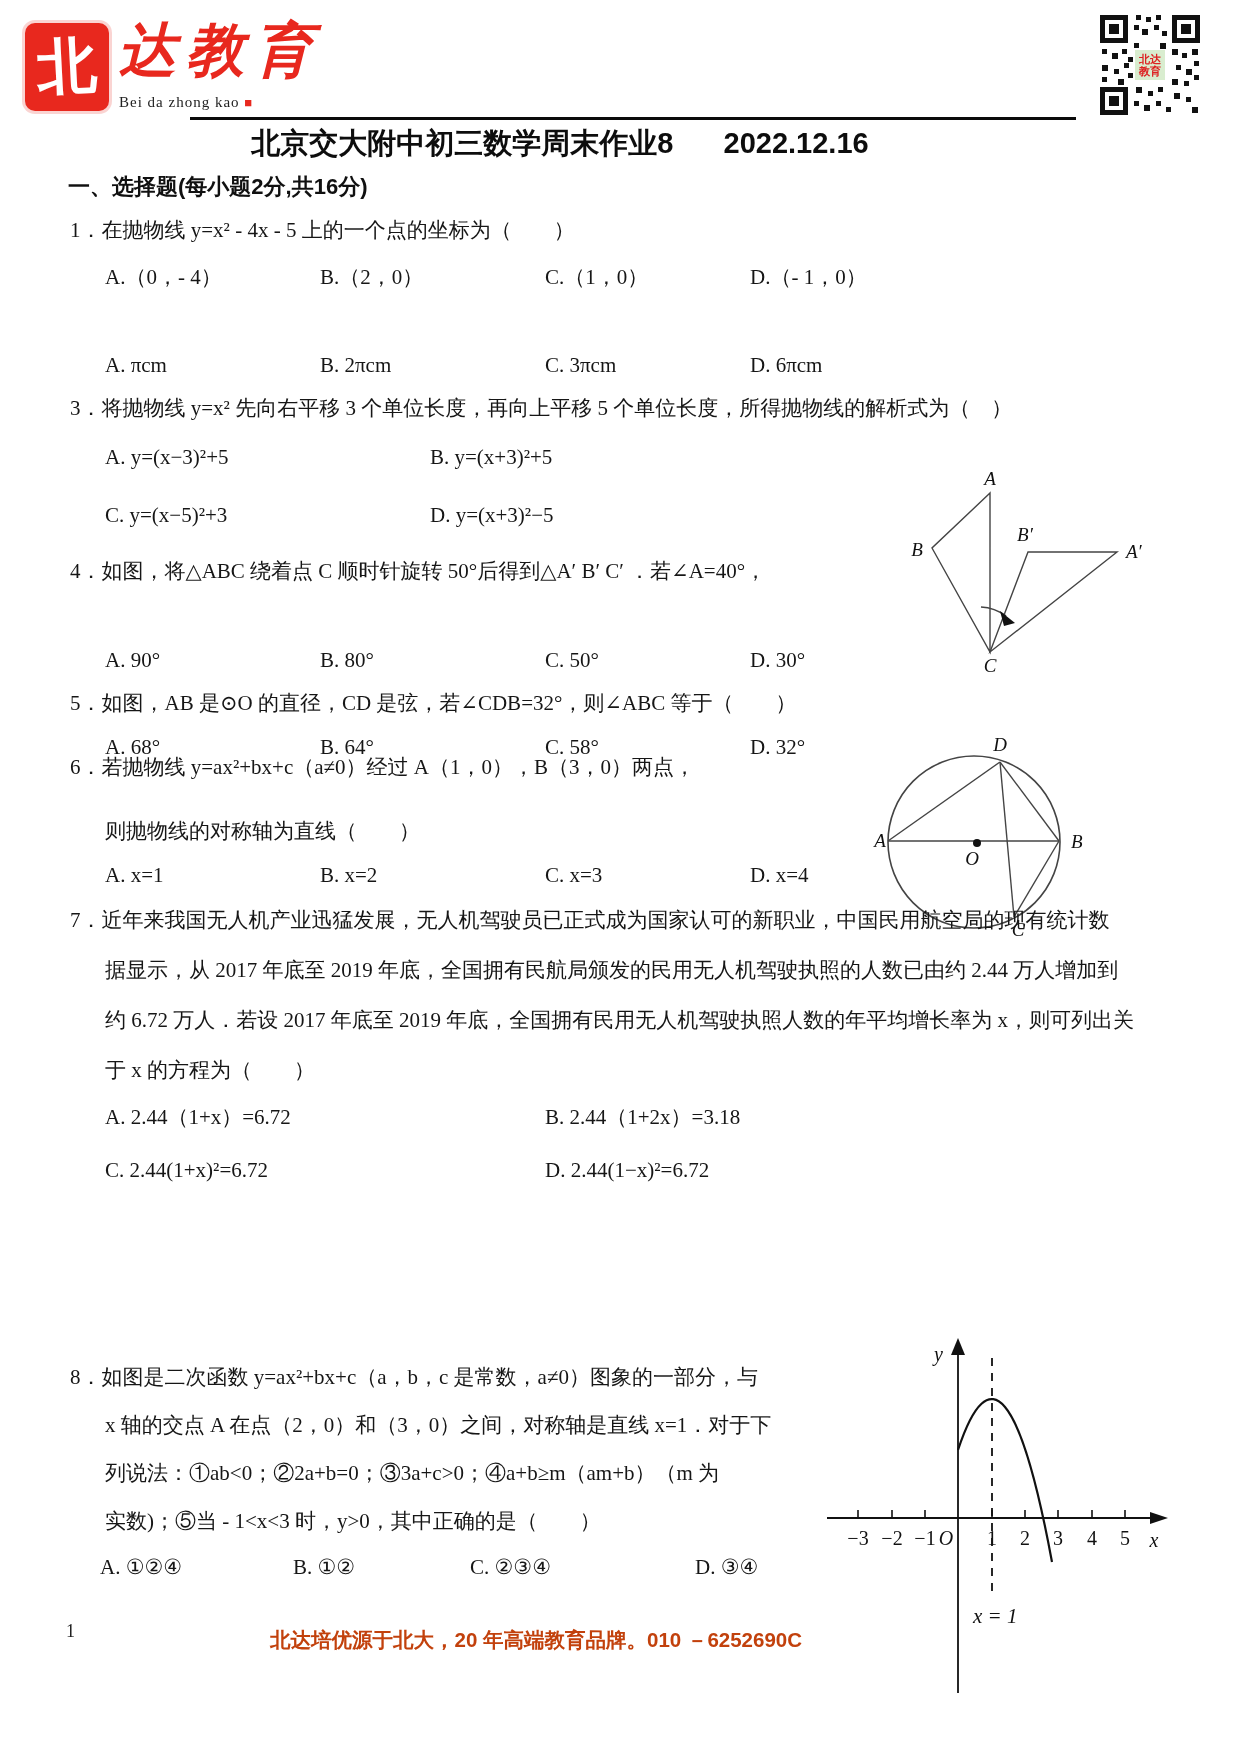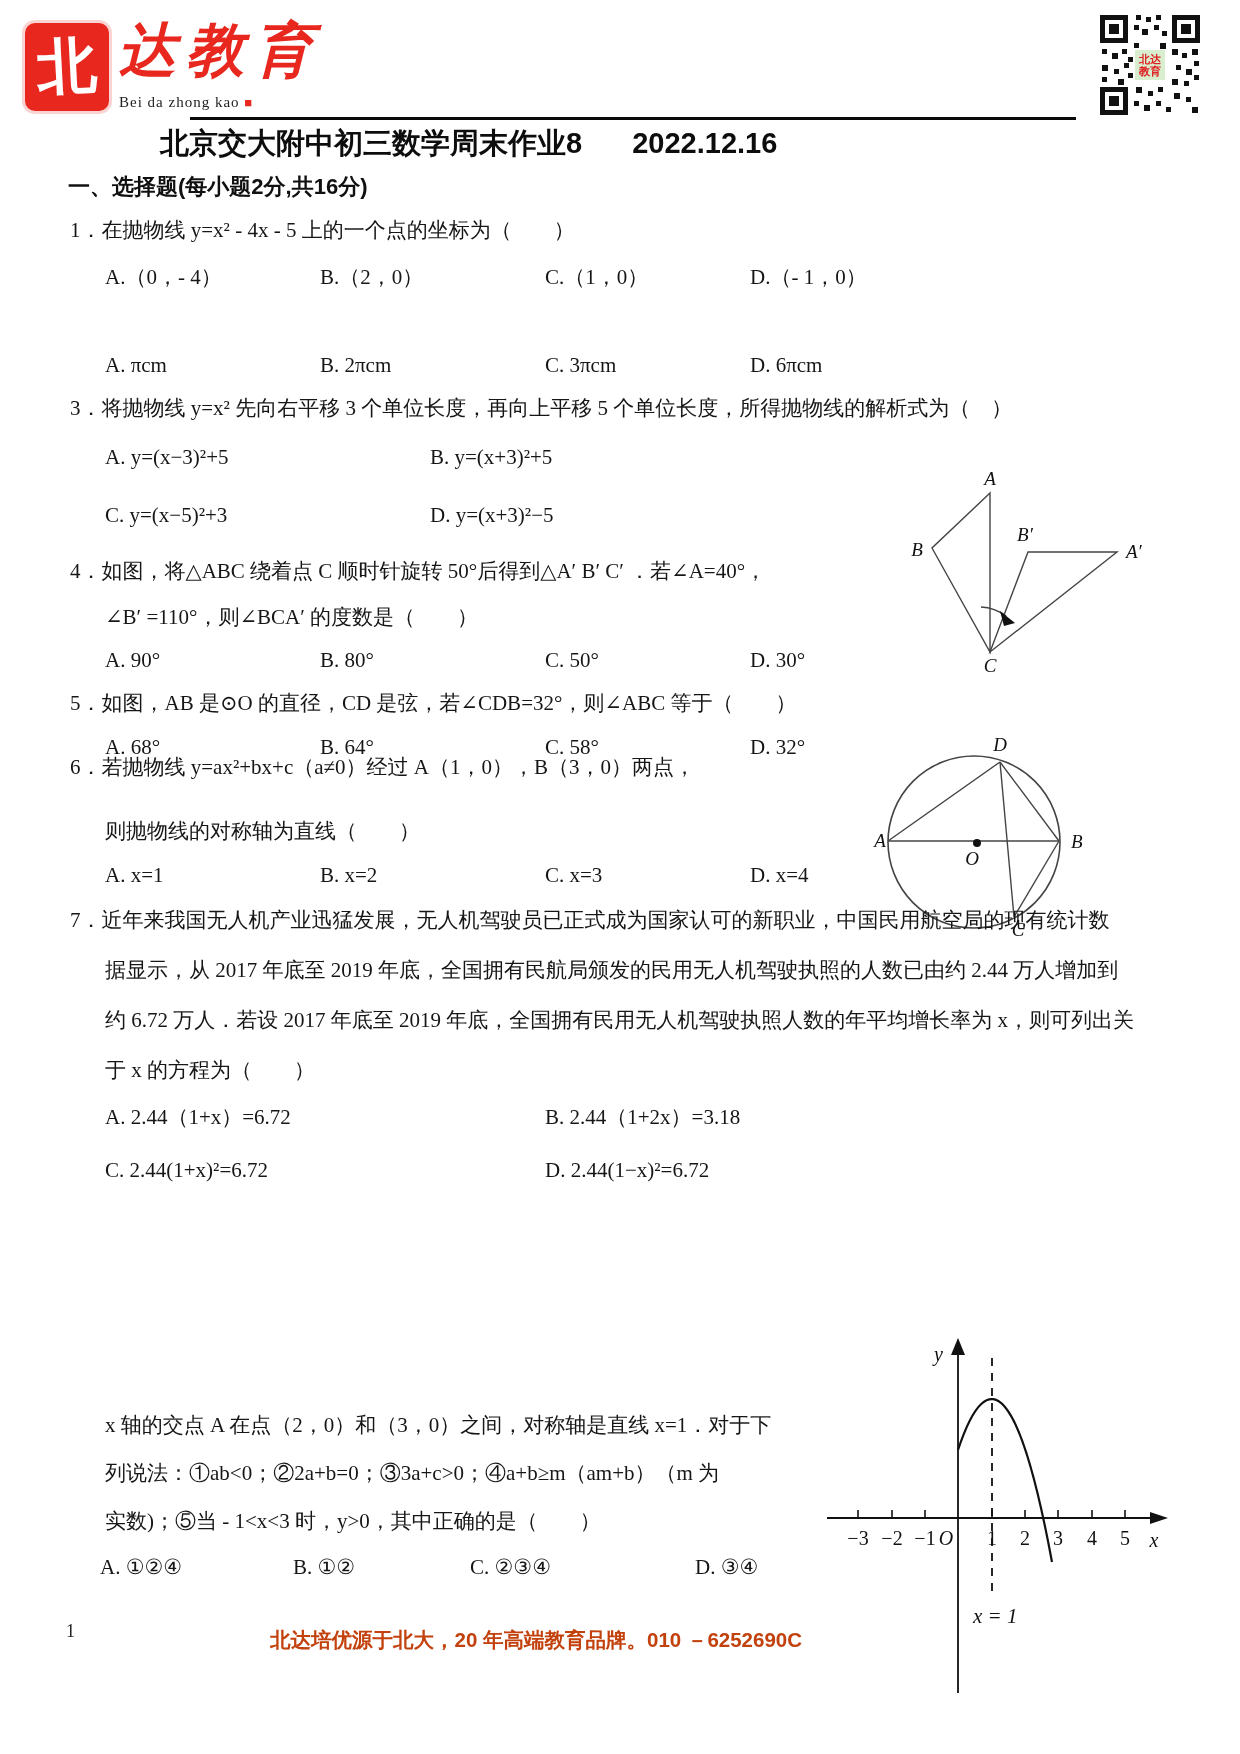--- a/index.html
+++ b/index.html
@@ -89,21 +89,21 @@
     <g fill="#111">
         <rect x="11" y="11" width="10" height="10"></rect>
         <rect x="83" y="11" width="10" height="10"></rect>
         <rect x="11" y="83" width="10" height="10"></rect>
       </g>
     <rect x="37" y="37" width="30" height="30" fill="#d9edcf"></rect>
     <text x="52" y="50" text-anchor="middle" font-size="11" fill="#d22" font-weight="bold">北达</text>
     <text x="52" y="62" text-anchor="middle" font-size="11" fill="#d22" font-weight="bold">教育</text>
   </svg>
 
-  <div class="abs title" style="left:160px;top:125px;width:800px;text-align:left">
+  <div class="abs title" style="left:160px;top:125px;width:800px;text-align:center">
     <span>北京交大附中初三数学周末作业8</span>
     <span style="margin-left:42px">2022.12.16</span>
   </div>
 
   <div class="abs section" style="left:68px;top:172px">一、选择题(每小题2分,共16分)</div>
 
   <div class="abs body" style="left:70px;top:215px">1．在抛物线 y=x² - 4x - 5 上的一个点的坐标为（　　）</div>
   <div class="abs body" style="left:105px;top:262px">A.（0，- 4）</div>
   <div class="abs body" style="left:320px;top:262px">B.（2，0）</div>
   <div class="abs body" style="left:545px;top:262px">C.（1，0）</div>
@@ -130,21 +130,20 @@
     <g font-size="19" font-style="italic" fill="#111">
       <text x="85" y="60" text-anchor="middle">A</text>
       <text x="12" y="131" text-anchor="middle">B</text>
       <text x="120" y="116" text-anchor="middle">B′</text>
       <text x="221" y="133" text-anchor="start">A′</text>
       <text x="85" y="247" text-anchor="middle">C</text>
     </g>
   </svg>
 
   <div class="abs body" style="left:70px;top:556px">4．如图，将△ABC 绕着点 C 顺时针旋转 50°后得到△A′ B′ C′ ．若∠A=40°，</div>
-  <div class="abs body" style="left:105px;top:602px">∠B′ =110°，则∠BCA′ 的度数是（　　）</div>
   <div class="abs body" style="left:105px;top:645px">A. 90°</div>
   <div class="abs body" style="left:320px;top:645px">B. 80°</div>
   <div class="abs body" style="left:545px;top:645px">C. 50°</div>
   <div class="abs body" style="left:750px;top:645px">D. 30°</div>
 
   <svg class="abs" style="left:870px;top:725px" width="228" height="235">
     <circle cx="104" cy="117" r="86" stroke="#444" stroke-width="1.6" fill="none"></circle>
     <g stroke="#444" stroke-width="1.4">
       <line x1="18" y1="116" x2="189" y2="116"></line>
       <line x1="18" y1="116" x2="130" y2="37"></line>
@@ -177,20 +176,21 @@
 
   <div class="abs body" style="left:70px;top:905px">7．近年来我国无人机产业迅猛发展，无人机驾驶员已正式成为国家认可的新职业，中国民用航空局的现有统计数</div>
   <div class="abs body" style="left:105px;top:955px">据显示，从 2017 年底至 2019 年底，全国拥有民航局颁发的民用无人机驾驶执照的人数已由约 2.44 万人增加到</div>
   <div class="abs body" style="left:105px;top:1005px">约 6.72 万人．若设 2017 年底至 2019 年底，全国拥有民用无人机驾驶执照人数的年平均增长率为 x，则可列出关</div>
   <div class="abs body" style="left:105px;top:1055px">于 x 的方程为（　　）</div>
   <div class="abs body" style="left:105px;top:1102px">A. 2.44（1+x）=6.72</div>
   <div class="abs body" style="left:545px;top:1102px">B. 2.44（1+2x）=3.18</div>
   <div class="abs body" style="left:105px;top:1155px">C. 2.44(1+x)²=6.72</div>
   <div class="abs body" style="left:545px;top:1155px">D. 2.44(1−x)²=6.72</div>
 
+  <div class="abs body" style="left:70px;top:1362px">8．如图是二次函数 y=ax²+bx+c（a，b，c 是常数，a≠0）图象的一部分，与</div>
   <div class="abs body" style="left:105px;top:1410px">x 轴的交点 A 在点（2，0）和（3，0）之间，对称轴是直线 x=1．对于下</div>
   <div class="abs body" style="left:105px;top:1458px">列说法：①ab&lt;0；②2a+b=0；③3a+c&gt;0；④a+b≥m（am+b）（m 为</div>
   <div class="abs body" style="left:105px;top:1506px">实数)；⑤当 - 1&lt;x&lt;3 时，y&gt;0，其中正确的是（　　）</div>
   <div class="abs body" style="left:100px;top:1552px">A. ①②④</div>
   <div class="abs body" style="left:293px;top:1552px">B. ①②</div>
   <div class="abs body" style="left:470px;top:1552px">C. ②③④</div>
   <div class="abs body" style="left:695px;top:1552px">D. ③④</div>
 
   <svg class="abs" style="left:810px;top:1335px" width="385" height="370">
 

